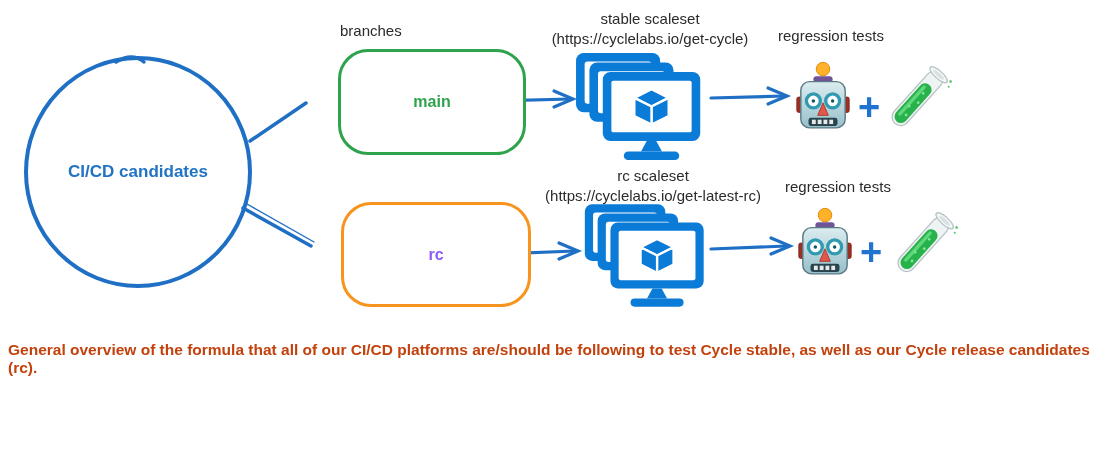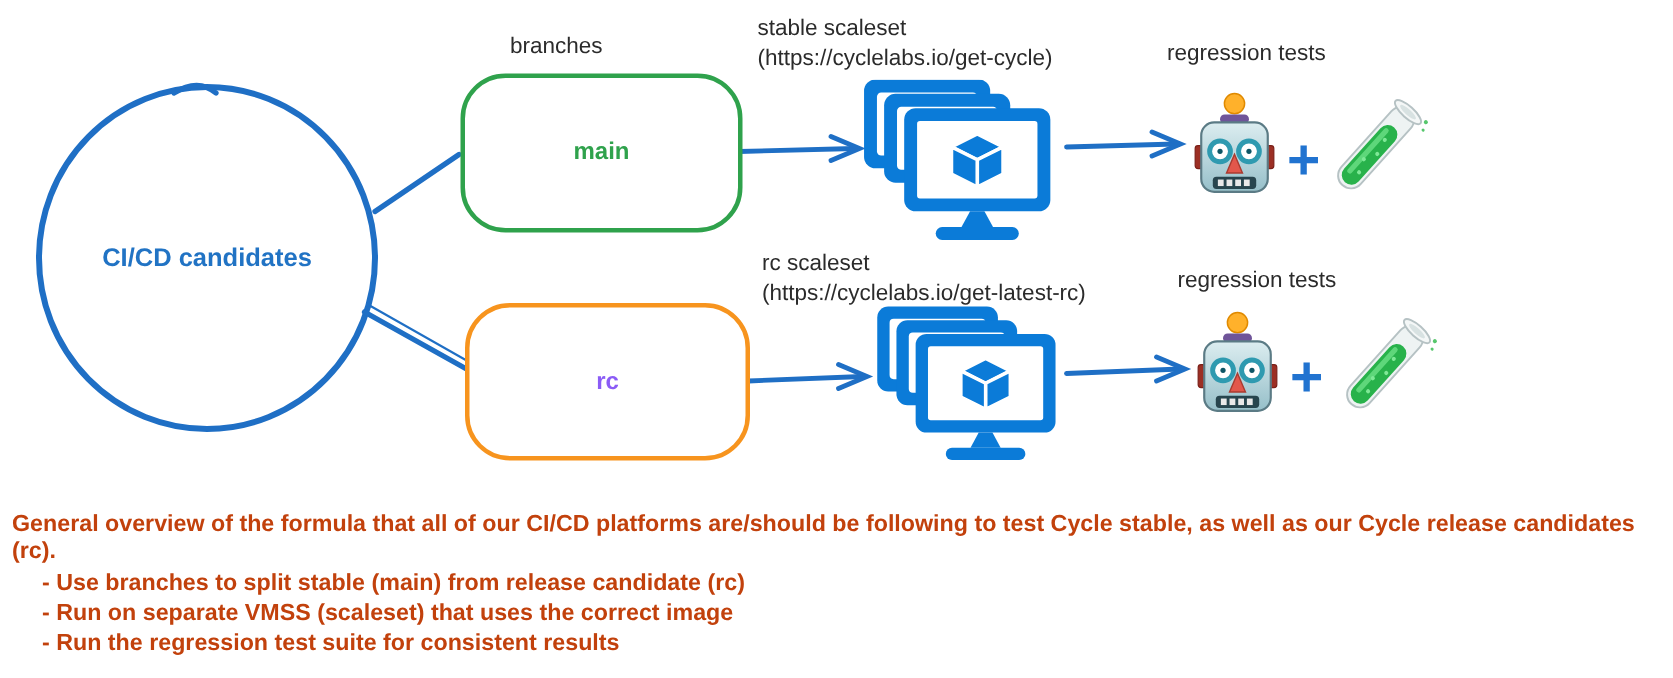--- a/index.html
+++ b/index.html
@@ -5,28 +5,28 @@
   html,body{margin:0;padding:0;background:#ffffff;}
   .canvas{
     position:relative;width:1115px;height:452px;background:#ffffff;overflow:hidden;
     font-family:"Liberation Sans", sans-serif;
   }
   .bg-layer{position:absolute;left:0;top:0;width:1115px;height:452px;}
   .abs{position:absolute;}
   .lbl-dark{color:#2b2b2b;font-size:15px;font-weight:500;text-align:left;line-height:20px;}
   .branch-box{
     position:absolute;border-radius:30px;display:flex;align-items:center;justify-content:center;
-    font-size:16px;font-weight:600;background:#ffffff;
+    font-size:16px;font-weight:600;background:#ffffff;margin-left:31px;
   }
   .box-main{left:307px;top:49px;width:182px;height:100px;border:3px solid #2fa24c;color:#2fa24c;}
   .box-rc{left:310px;top:202px;width:184px;height:99px;border:3px solid #f7941e;color:#8b5cf6;}
   .platform-label{
     left:28px;top:162px;width:220px;text-align:center;font-size:17px;color:#2173c4;font-weight:600;
   }
-  .scaleset-label{width:290px;text-align:left;}
+  .scaleset-label{width:290px;text-align:center;}
   .plus{color:#2173d0;font-size:38px;font-weight:700;line-height:1;}
   .caption{color:#c2410c;font-size:15.5px;font-weight:700;}
   .caption-bullets div{line-height:20px;}
   .tube{transform:rotate(42deg);}
 </style>
 </head>
 <body>
 
 <div class="canvas">
 
@@ -141,19 +141,14 @@
   </svg>
   <svg class="abs" style="left:798px;top:206px;" width="54" height="76">
     <use href="#sym-robot"></use>
   </svg>
   <div class="abs plus" style="left:860px;top:233px;">+</div>
   <svg class="abs tube" style="left:904px;top:208px;" width="40" height="74" viewBox="0 0 38 86">
     <use href="#sym-tube"></use>
   </svg>
 
   <div class="abs caption" style="left:8px;top:341px;width:1104px;">General overview of the formula that all of our CI/CD platforms are/should be following to test Cycle stable, as well as our Cycle release candidates (rc).</div>
-  <div class="abs caption caption-bullets" style="left:28px;top:379px;width:700px;">
-    <div>- Use branches to split stable (main) from release candidate (rc)</div>
-    <div>- Run on separate VMSS (scaleset) that uses the correct image</div>
-    <div>- Run the regression test suite for consistent results</div>
-  </div>
 
 </div>
 
 </body></html>

